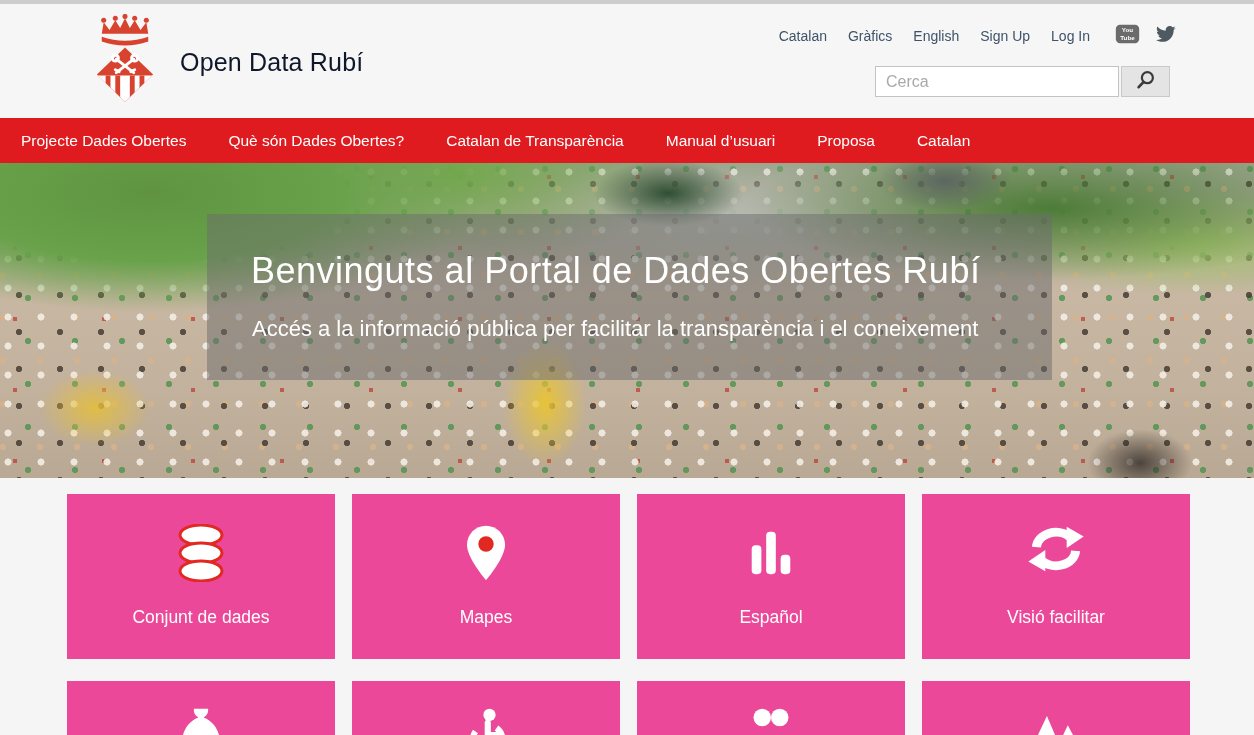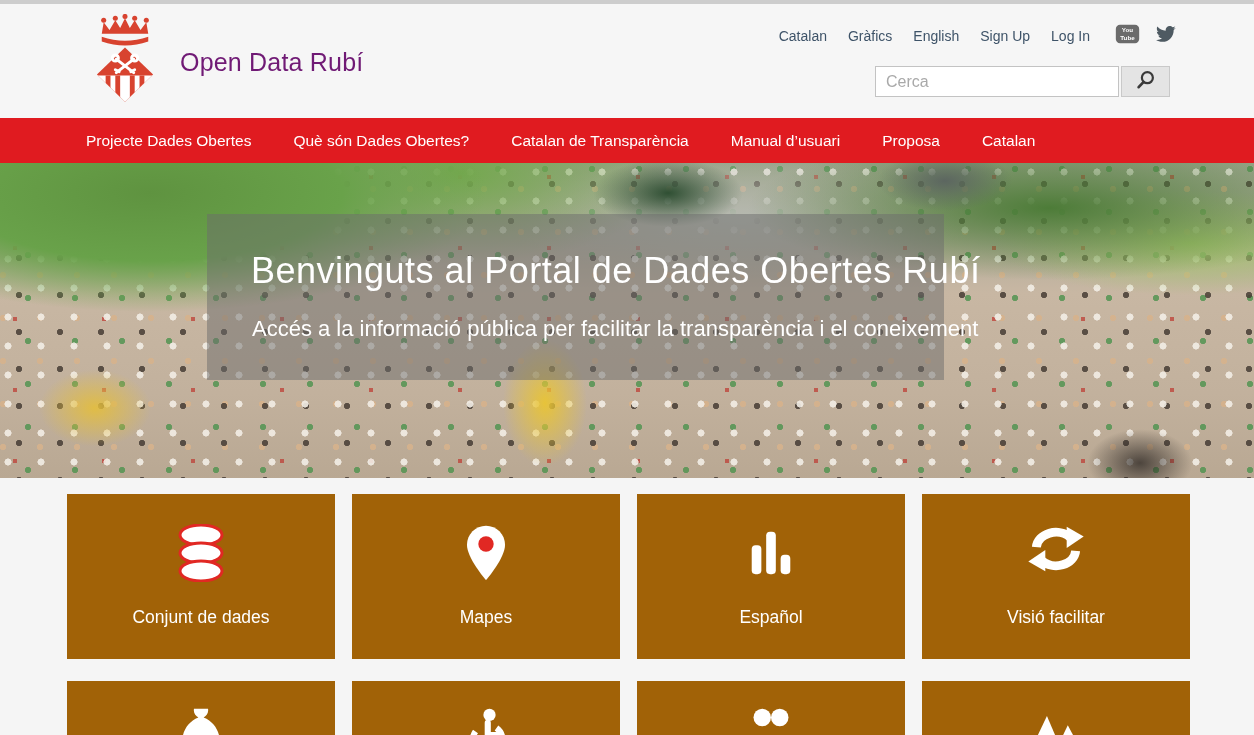--- a/index.html
+++ b/index.html
@@ -3,35 +3,35 @@
 <meta charset="utf-8">
 <style>
   html,body{margin:0;padding:0;background:#e9e9e9;}
   .page{position:relative;width:1254px;height:735px;overflow:hidden;background:#f5f5f5;
         font-family:"Liberation Sans", sans-serif;}
   .top-border{height:4px;background:#cdcdcd;}
 
   
   .header{position:relative;height:114px;background:#f6f6f6;}
   .brand{position:absolute;left:94px;top:10px;display:flex;align-items:center;gap:24px;cursor:pointer;}
-  .brand-title{color:#701a75;font-size:25px;letter-spacing:.2px;}
+  .brand-title{color:#0f172a;font-size:25px;letter-spacing:.2px;}
   .header-links{position:absolute;top:20px;right:78px;display:flex;align-items:center;gap:21px;
                 font-size:14px;color:#3e5368;text-align:center;}
   .header-links a{color:#3e5368;text-decoration:none;cursor:pointer;}
   .social{display:flex;align-items:center;gap:15px;margin-left:4px;}
   .search-row{position:absolute;top:62px;right:84px;display:flex;margin-left:24px;}
   .search-input{width:244px;height:31px;box-sizing:border-box;border:1px solid #c3c3c3;background:#fff;
                 padding:0 10px;font-size:16px;color:#444;font-family:"Liberation Sans",sans-serif;}
   .search-input::placeholder{color:#a9a9a9;}
   .search-btn{width:49px;height:31px;box-sizing:border-box;margin-left:2px;background:#e4e4e4;
               border:1px solid #c9c9c9;display:flex;align-items:center;justify-content:center;cursor:pointer;}
 
   
   .nav{position:absolute;top:118px;left:0;width:100%;height:45px;background:#e01b20;
-       display:flex;align-items:center;padding-left:65px;box-sizing:border-box;}
+       display:flex;align-items:center;box-sizing:border-box;}
   .nav a{color:#ffffff;font-size:15.5px;text-decoration:none;padding:0 21px;cursor:pointer;white-space:nowrap;}
 
   
   .hero{position:absolute;top:163px;left:0;width:1254px;height:315px;
     background-color:#c3b19d;
     background-image:
       radial-gradient(ellipse 100px 45px at 668px 30px, #2f4f33 0%, rgba(47,79,51,0) 75%),
       radial-gradient(ellipse 90px 40px at 945px 18px, #5c6660 0%, rgba(92,102,96,0) 75%),
       radial-gradient(ellipse 480px 170px at 150px 30px, #5f9340 0%, #69a24a 40%, rgba(105,162,74,0) 70%),
       radial-gradient(ellipse 300px 130px at 460px 10px, #74a84e 0%, rgba(116,168,78,0) 70%),
@@ -46,29 +46,29 @@
       radial-gradient(circle 5px at 28px 6px, rgba(83,148,82,0.85) 58%, rgba(83,148,82,0) 60%),
       radial-gradient(circle 5px at 3px 26px, rgba(214,178,140,0.9) 58%, rgba(214,178,140,0) 60%),
       radial-gradient(circle 4px at 15px 14px, rgba(190,70,60,0.8) 58%, rgba(190,70,60,0) 60%),
       linear-gradient(180deg, #98a489 0px, #b2ac9a 80px, #c8b7a3 130px, #c2b19d 230px, #b9a893 315px);
     background-size:
       100% 100%,100% 100%,100% 100%,100% 100%,100% 100%,100% 100%,100% 100%,100% 100%,100% 100%,100% 100%,
       33px 29px,41px 37px,47px 43px,37px 43px,89px 71px,100% 100%;
     background-repeat:
       no-repeat,no-repeat,no-repeat,no-repeat,no-repeat,no-repeat,no-repeat,no-repeat,no-repeat,no-repeat,
       repeat,repeat,repeat,repeat,repeat,no-repeat;}
-  .hero-overlay{position:absolute;left:207px;top:51px;width:737px;height:166px;background:rgba(108,108,108,0.5);}
+  .hero-overlay{position:absolute;left:207px;top:51px;width:845px;height:166px;background:rgba(108,108,108,0.5);}
   .hero-title{position:absolute;left:44px;top:36px;color:#fff;font-size:36px;font-weight:300;
               letter-spacing:.5px;white-space:nowrap;}
   .hero-subtitle{position:absolute;left:45px;top:102px;color:#fff;font-size:22px;font-weight:300;white-space:nowrap;}
 
   
   .tiles{position:absolute;left:67px;top:494px;display:grid;grid-template-columns:repeat(4,268px);
          gap:22px 17px;}
-  .tile{position:relative;width:268px;height:165px;background:#a16207;cursor:pointer;}
+  .tile{position:relative;width:268px;height:165px;background:#ec4899;cursor:pointer;}
   .tile-icon{position:absolute;top:30px;left:0;right:0;display:flex;justify-content:center;}
   .tile.partial .tile-icon{top:26px;}
   .tile-label{position:absolute;top:113px;width:100%;text-align:center;color:#ffffff;font-size:17.5px;}
 </style>
 </head>
 <body>
 
 <div class="page">
   <div class="top-border"></div>
 

